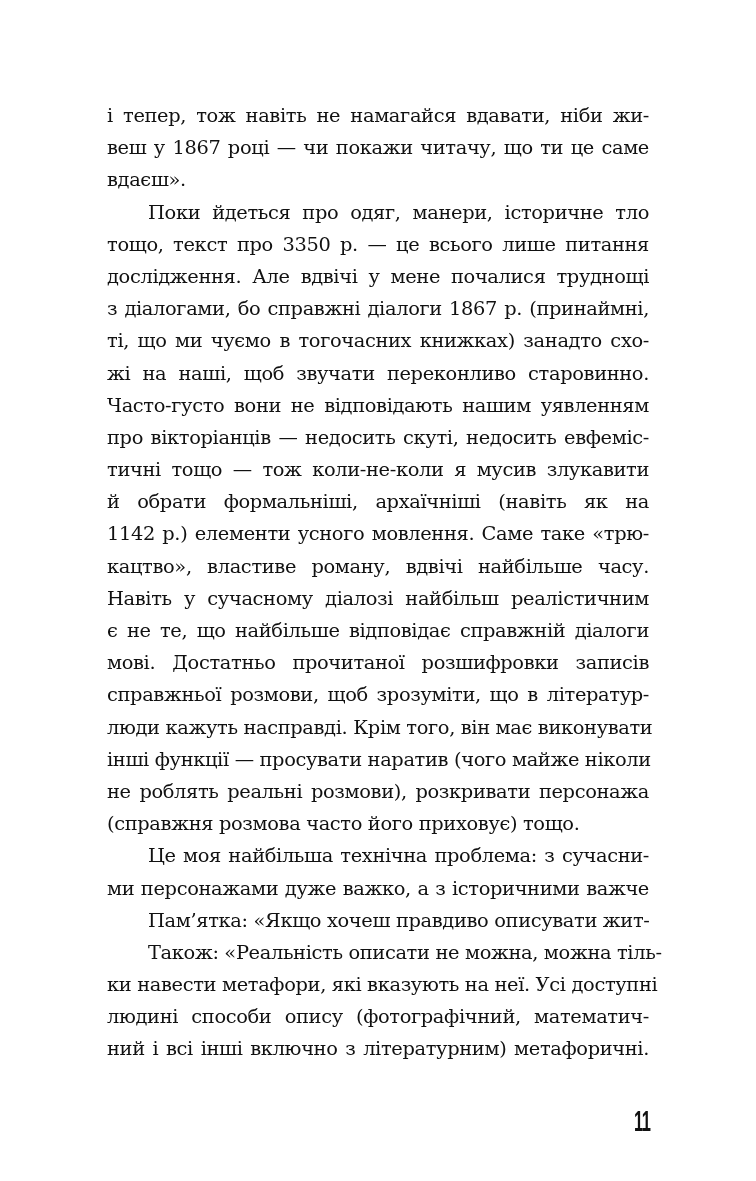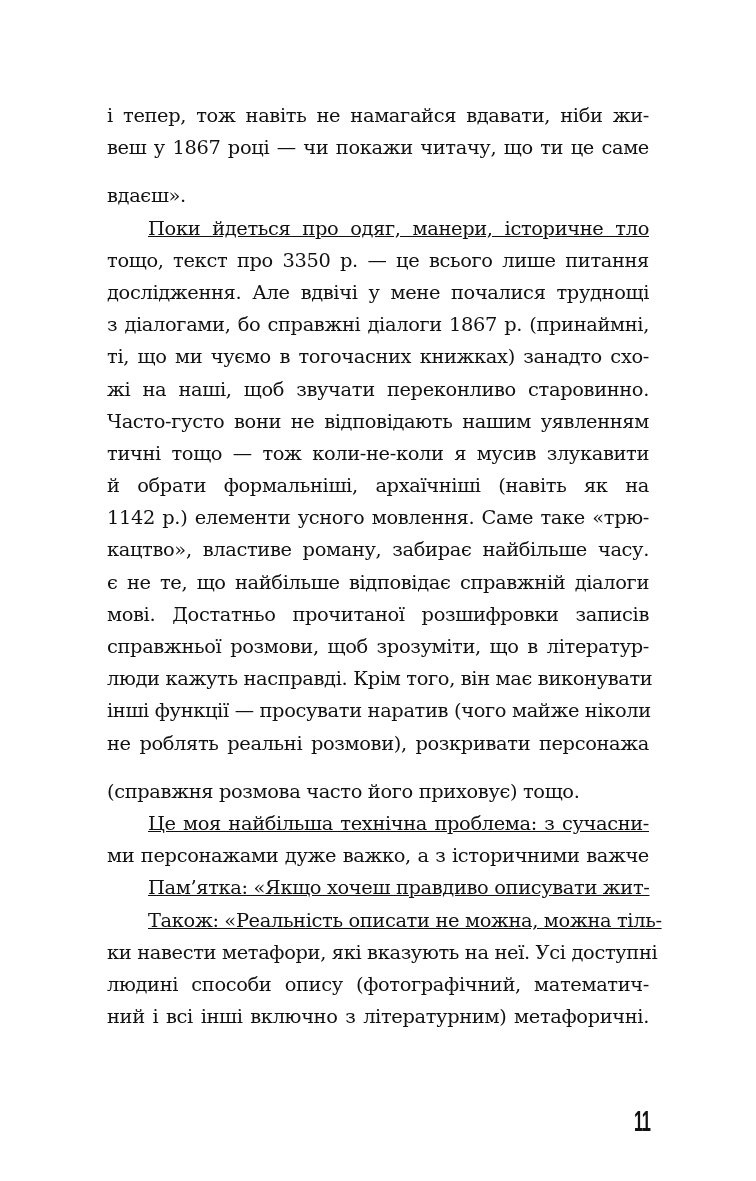--- a/index.html
+++ b/index.html
@@ -15,22 +15,22 @@
     color: #111111;
   }
   .line {
     display: block;
     height: 32.2px;
     white-space: nowrap;
     text-align: justify;
     text-align-last: justify;
     letter-spacing: -0.35px;
   }
-  .line.last { text-align-last: left; margin-top: 16px; }
-  .line.indent { padding-left: 41px; text-decoration: underline; }
+  .line.last { text-align-last: left; }
+  .line.indent { padding-left: 41px; }
   .pagenum {
     position: absolute;
     left: 634px;
     top: 1104px;
     font-family: "Liberation Sans", sans-serif;
     font-weight: bold;
     font-size: 30px;
     letter-spacing: -1px;
     transform: scaleX(0.55);
     transform-origin: left top;
@@ -44,24 +44,26 @@
   <span class="line">і тепер, тож навіть не намагайся вдавати, ніби жи-</span>
   <span class="line">веш у 1867 році — чи покажи читачу, що ти це саме</span>
   <span class="line last">вдаєш».</span>
   <span class="line indent">Поки йдеться про одяг, манери, історичне тло</span>
   <span class="line">тощо, текст про 3350 р. — це всього лише питання</span>
   <span class="line">дослідження. Але вдвічі у мене почалися труднощі</span>
   <span class="line">з діалогами, бо справжні діалоги 1867 р. (принаймні,</span>
   <span class="line">ті, що ми чуємо в тогочасних книжках) занадто схо-</span>
   <span class="line">жі на наші, щоб звучати переконливо старовинно.</span>
   <span class="line">Часто-густо вони не відповідають нашим уявленням</span>
+  <span class="line">про вікторіанців — недосить скуті, недосить евфеміс-</span>
   <span class="line">тичні тощо — тож коли-не-коли я мусив злукавити</span>
   <span class="line">й обрати формальніші, архаїчніші (навіть як на</span>
   <span class="line">1142 р.) елементи усного мовлення. Саме таке «трю-</span>
-  <span class="line">кацтво», властиве роману, забирає найбільше часу.</span>
+  <span class="line">кацтво», властиве роману, вдвічі найбільше часу.</span>
+  <span class="line">Навіть у сучасному діалозі найбільш реалістичним</span>
   <span class="line">є не те, що найбільше відповідає справжній діалоги</span>
   <span class="line">мові. Достатньо прочитаної розшифровки записів</span>
   <span class="line">справжньої розмови, щоб зрозуміти, що в літератур-</span>
   <span class="line">люди кажуть насправді. Крім того, він має виконувати</span>
   <span class="line">інші функції — просувати наратив (чого майже ніколи</span>
   <span class="line">не роблять реальні розмови), розкривати персонажа</span>
   <span class="line last">(справжня розмова часто його приховує) тощо.</span>
   <span class="line indent">Це моя найбільша технічна проблема: з сучасни-</span>
   <span class="line">ми персонажами дуже важко, а з історичними важче</span>
   <span class="line indent">Пам’ятка: «Якщо хочеш правдиво описувати жит-</span>

